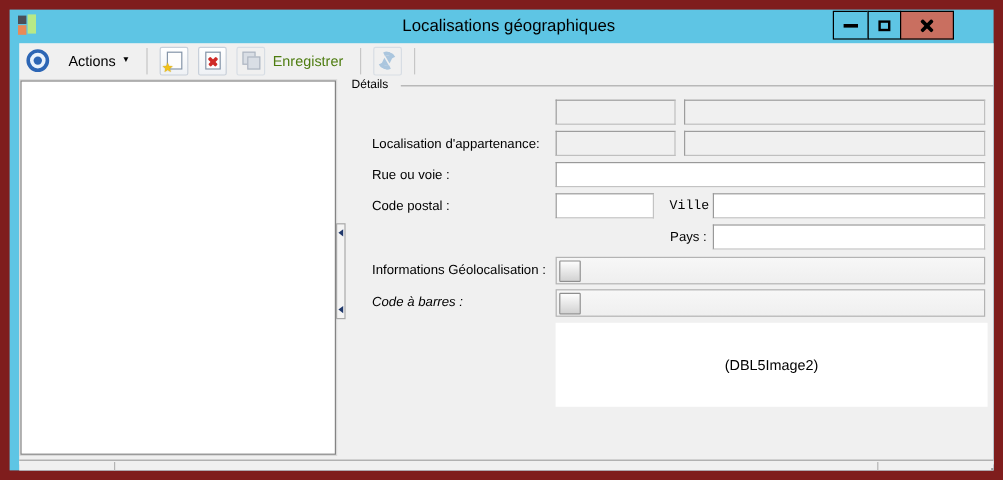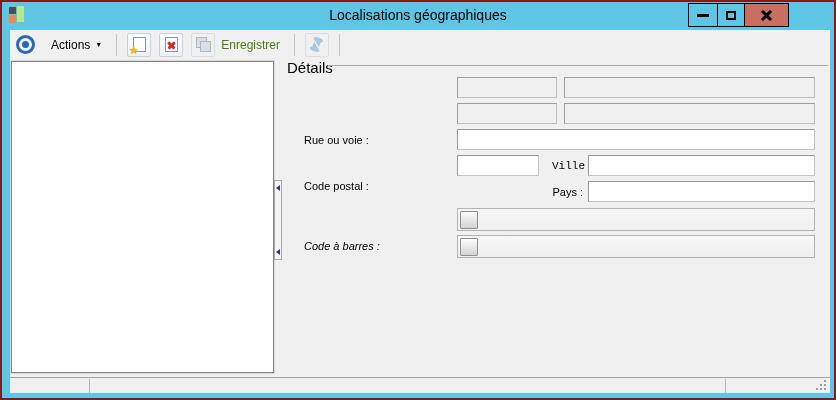--- a/index.html
+++ b/index.html
@@ -1,16 +1,16 @@
 <!DOCTYPE html>
 <html><head>
 <meta charset="utf-8">
 <style>
   html,body{margin:0;padding:0;background:#d8d8d8;font-family:"Liberation Sans",sans-serif;}
-  .win{position:relative;width:836px;height:400px;background:#5ec5e4;border:2px solid #7f1d1d;box-sizing:border-box;overflow:hidden;}
+  .win{position:relative;width:836px;height:400px;background:#5ec5e4;border:8px solid #7f1d1d;box-sizing:border-box;overflow:hidden;}
   
   .titlebar{position:absolute;left:0;top:0;width:832px;height:26px;}
   .appicon{position:absolute;left:7px;top:4px;width:17px;height:17px;}
   .appicon .sq{position:absolute;}
   .title{position:absolute;left:0;top:0;width:100%;height:26px;line-height:26px;text-align:center;font-size:14px;color:#000;}
   .winbtns{position:absolute;right:45px;top:1px;display:flex;}
   .wbtn{height:24px;border:1px solid #000;margin-left:-1px;display:flex;align-items:center;justify-content:center;box-sizing:border-box;}
   .wbtn.min{width:30px;background:#5ec5e4;}
   .wbtn.max{width:28px;background:#5ec5e4;}
   .wbtn.close{width:45px;background:#c96f60;}
@@ -48,21 +48,21 @@
   .refresh-icon .ah.t{right:-2px;top:0px;border-left:6px solid #abc6de;transform:rotate(-30deg);}
   .refresh-icon .ah.b{left:-2px;bottom:0px;border-right:6px solid #abc6de;transform:rotate(-30deg);}
   
   .listbox{position:absolute;left:1px;top:31px;width:263px;height:312px;background:#fff;border:1px solid #848484;box-shadow:0 0 0 1px #d9d9d9;box-sizing:border-box;}
   
   .splitter{position:absolute;left:264px;top:150px;width:8px;height:80px;background:#f4f4f4;border:1px solid #a8a8a8;box-sizing:border-box;}
   .split-arrow{position:absolute;left:1px;width:0;height:0;border-top:3px solid transparent;border-bottom:3px solid transparent;border-right:4px solid #20386b;}
   .split-arrow.top{top:4px;}
   .split-arrow.bot{bottom:4px;}
   
-  .legend{position:absolute;left:277px;top:29px;font-size:15px;color:#000;}
+  .legend{position:absolute;left:277px;top:29px;font-size:10px;color:#000;}
   .legend-line{position:absolute;left:318px;top:35px;width:500px;height:1px;background:#ababab;}
   .lbl{position:absolute;font-size:11px;color:#000;white-space:nowrap;}
   .field{position:absolute;box-sizing:border-box;font:11px "Liberation Sans",sans-serif;padding:0 3px;}
   .field.dis{background:#f0f0f0;border:1px solid #a9a9a9;border-color:#9d9d9d #bfbfbf #bfbfbf #9d9d9d;}
   .field.en{background:#fff;border:1px solid #a5a5a5;border-color:#999 #c3c3c3 #c3c3c3 #999;}
   .longfield{position:absolute;box-sizing:border-box;background:linear-gradient(#f7f7f7,#efefef);border:1px solid #b3b3b3;}
   .minibtn{position:absolute;left:2px;top:2px;width:18px;height:18px;background:linear-gradient(#fdfdfd,#d2d2d2);border:1px solid #8e8e8e;box-sizing:border-box;border-radius:1px;}
   .imgbox{position:absolute;left:447px;top:233px;width:360px;height:70px;background:#fff;display:flex;align-items:center;justify-content:center;font-size:12px;color:#000;}
   
   .statusbar{position:absolute;left:0;top:347px;width:820px;height:16px;background:#f0f0f0;border-top:1px solid #a2a2a2;box-sizing:border-box;}
@@ -147,43 +147,48 @@
       <span class="split-arrow top"></span>
       <span class="split-arrow bot"></span>
     </div>
 
     <div class="legend">Détails</div>
     <div class="legend-line"></div>
 
     <input class="field dis" style="left: 447px; top: 47px; width: 100px; height: 21px;" disabled="" value="">
     <input class="field dis" style="left: 554px; top: 47px; width: 251px; height: 21px;" disabled="" value="">
 
+    <span class="lbl" style="left:294px;top:78px;">Localisation d'appartenance:</span>
     <input class="field dis" style="left: 447px; top: 73px; width: 100px; height: 21px;" disabled="" value="">
     <input class="field dis" style="left: 554px; top: 73px; width: 251px; height: 21px;" disabled="" value="">
 
     <span class="lbl" style="left:294px;top:104px;">Rue ou voie :</span>
     <input class="field en" style="left: 447px; top: 99px; width: 358px; height: 21px;" value="">
 
-    <span class="lbl" style="left:294px;top:130px;margin-top:20px;">Code postal :</span>
+    <span class="lbl" style="left:294px;top:130px;">Code postal :</span>
     <input class="field en" style="left: 447px; top: 125px; width: 82px; height: 21px;" value="">
     <span class="lbl" style="left:542px;top:130px;width:31px;text-align:right;font-family:Liberation Mono, monospace;">Ville :</span>
     <input class="field en" style="left: 578px; top: 125px; width: 227px; height: 21px;" value="">
 
     <span class="lbl" style="left:538px;top:156px;width:35px;text-align:right;">Pays :</span>
     <input class="field en" style="left: 578px; top: 151px; width: 227px; height: 21px;" value="">
 
+    <span class="lbl" style="left:294px;top:183px;">Informations Géolocalisation :</span>
     <div class="longfield" style="left:447px;top:178px;width:358px;height:23px;">
       <span class="minibtn"></span>
     </div>
 
     <span class="lbl" style="left:294px;top:210px;font-style:italic;">Code à barres :</span>
     <div class="longfield" style="left:447px;top:205px;width:358px;height:23px;">
       <span class="minibtn"></span>
     </div>
 
+    <div class="imgbox">
+      <span>(DBL5Image2)</span>
+    </div>
 
     <div class="statusbar">
       <span class="sb-cell" style="left:4px;"></span>
       <span class="sb-div" style="left:79px;"></span>
       <span class="sb-cell" style="left:84px;"></span>
       <span class="sb-div" style="left:715px;"></span>
       <span class="sb-cell" style="left:720px;"></span>
       <span class="grip">
         <i style="left:8px;top:0;"></i>
         <i style="left:4px;top:4px;"></i>

